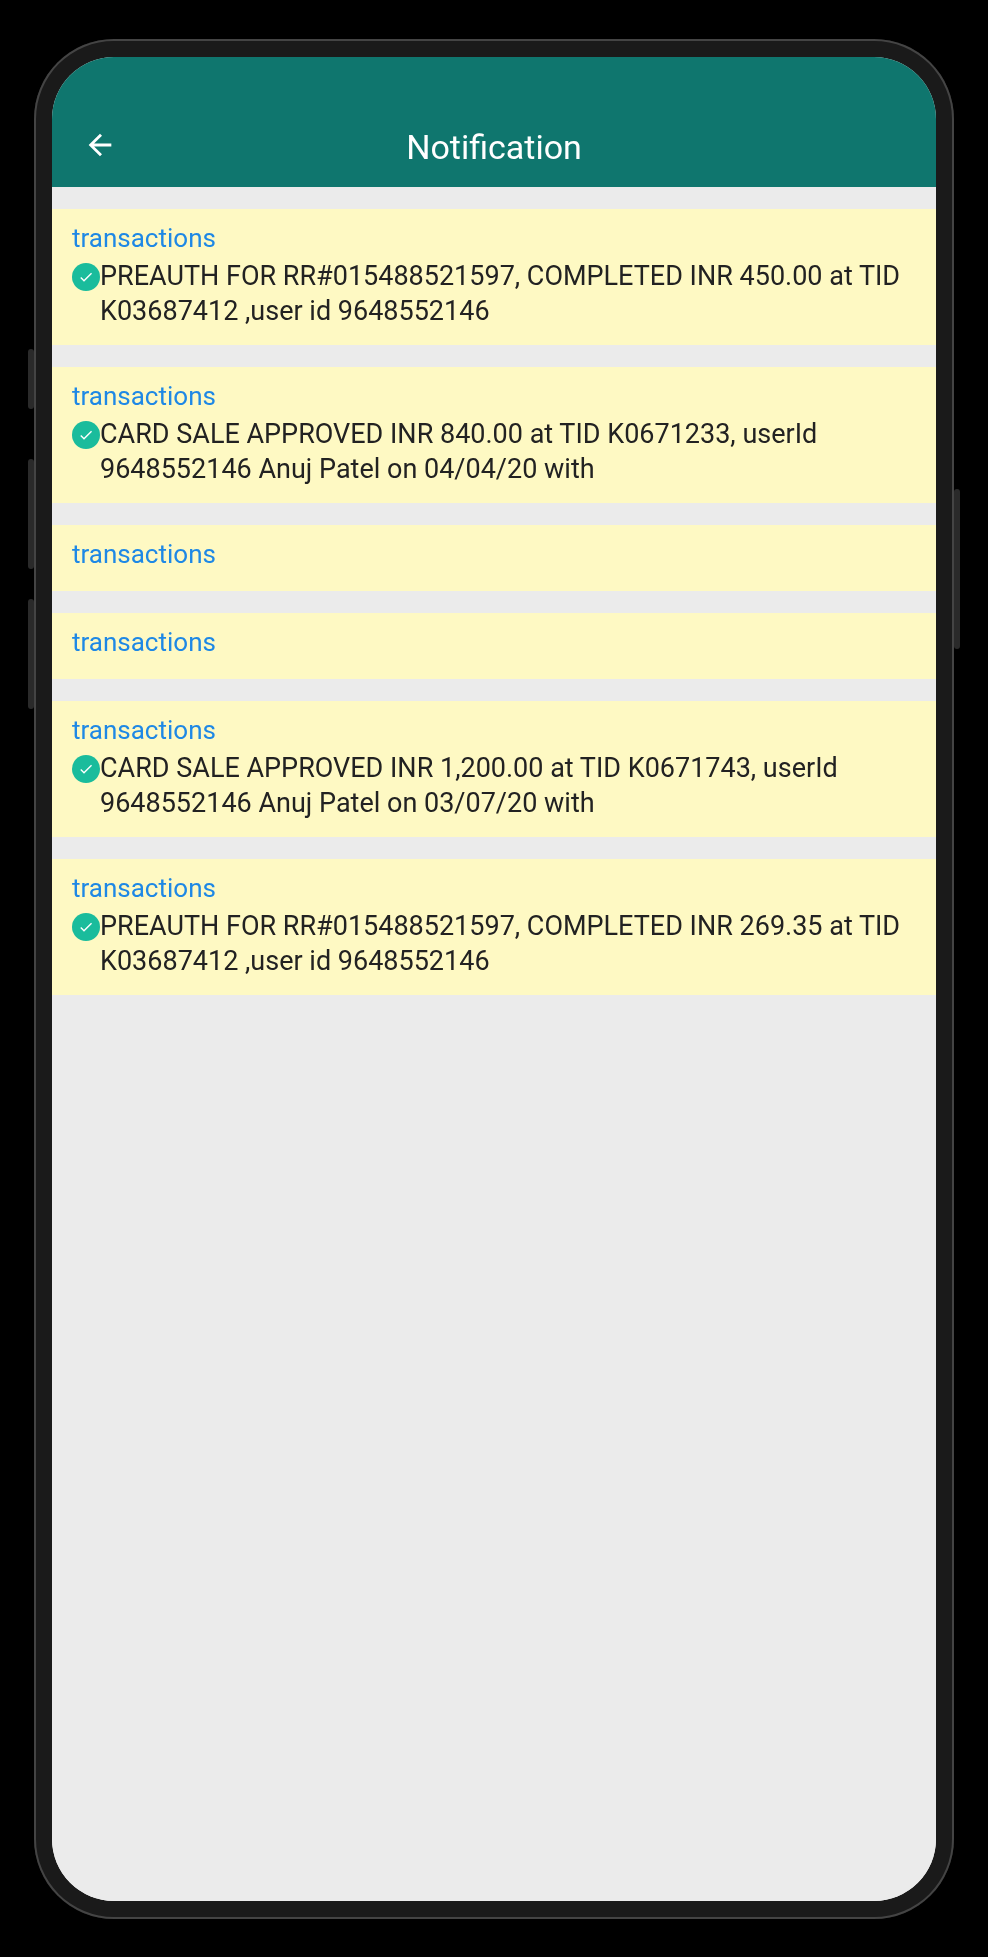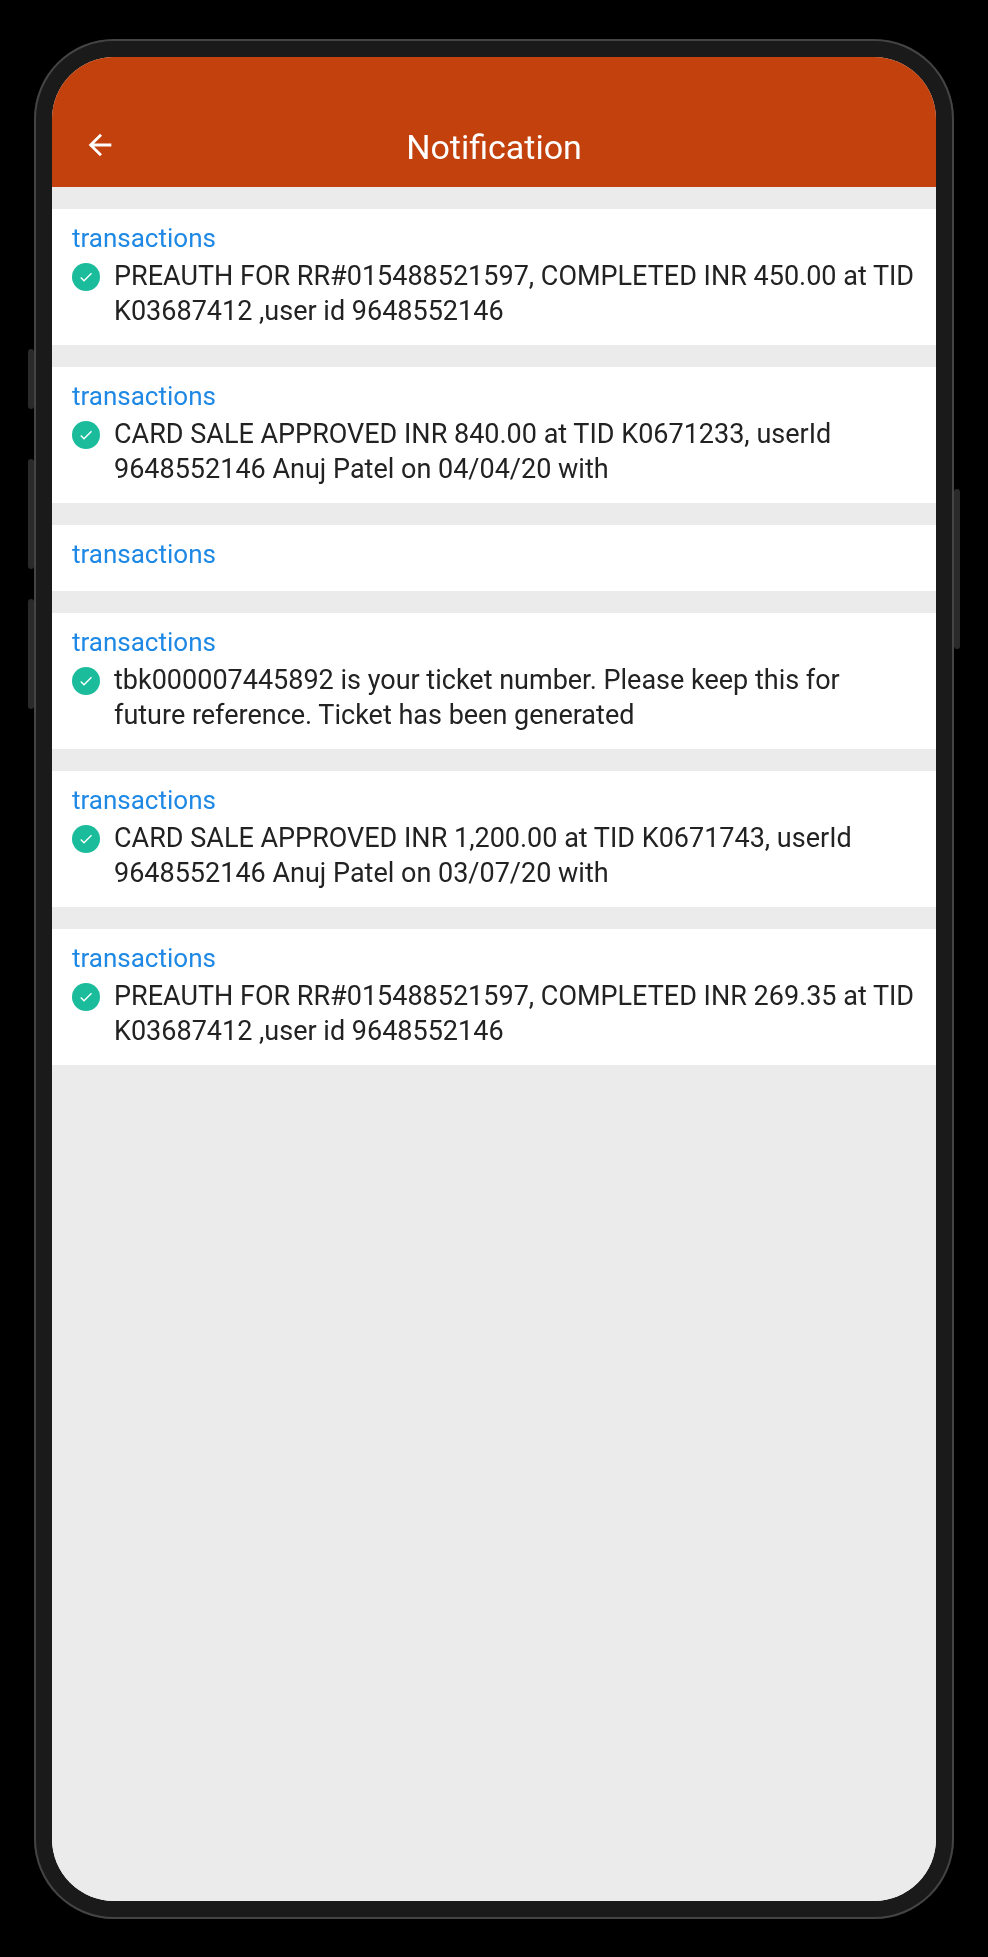--- a/index.html
+++ b/index.html
@@ -24,21 +24,21 @@
     .phone-screen {
       width: 100%;
       height: 100%;
       background: #ebebeb;
       border-radius: 62px;
       overflow: hidden;
       display: flex;
       flex-direction: column;
     }
     .header {
-      background: #c2410c;
+      background: #0f766e;
       height: 130px;
       display: flex;
       align-items: flex-end;
       padding-bottom: 20px;
       position: relative;
     }
     .back-btn {
       position: absolute;
       left: 28px;
       bottom: 22px;
@@ -57,33 +57,32 @@
       font-size: 34px;
       font-weight: 400;
     }
     .content {
       flex: 1;
       overflow-y: auto;
       background: #ebebeb;
     }
     .gap { height: 22px; background: #ebebeb; }
     .card {
-      background: #ffffff;
+      background: #fef9c3;
       padding: 14px 20px 16px 20px;
     }
     .card-category {
       color: #1e88e5;
       font-size: 26px;
       font-weight: 400;
       margin-bottom: 6px;
     }
     .card-row {
       display: flex;
       align-items: flex-start;
-      gap: 14px;
     }
     .check-icon {
       flex-shrink: 0;
       width: 28px;
       height: 28px;
       background: #1abc9c;
       border-radius: 50%;
       display: flex;
       align-items: center;
       justify-content: center;
@@ -157,28 +156,20 @@
       <div class="gap"></div>
 
       <div class="card">
         <div class="card-category">transactions</div>
       </div>
 
       <div class="gap"></div>
 
       <div class="card">
         <div class="card-category">transactions</div>
-        <div class="card-row">
-          <div class="check-icon">
-            <svg viewBox="0 0 24 24">
-                <path d="M9 16.17L4.83 12l-1.42 1.41L9 19 21 7l-1.41-1.41z" fill="#fff"></path>
-              </svg>
-          </div>
-          <div class="card-text">tbk000007445892 is your ticket number. Please keep this for future reference. Ticket has been generated</div>
-        </div>
       </div>
 
       <div class="gap"></div>
 
       <div class="card">
         <div class="card-category">transactions</div>
         <div class="card-row">
           <div class="check-icon">
             <svg viewBox="0 0 24 24">
                 <path d="M9 16.17L4.83 12l-1.42 1.41L9 19 21 7l-1.41-1.41z" fill="#fff"></path>

